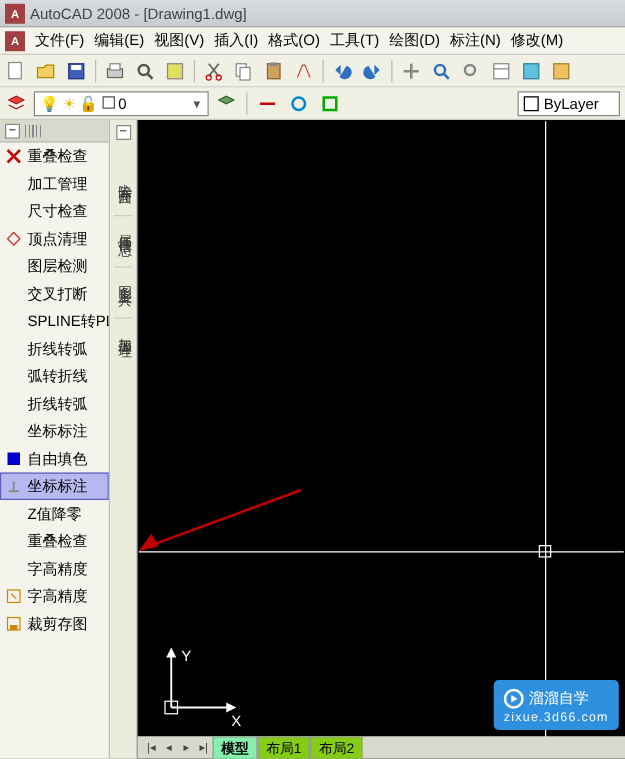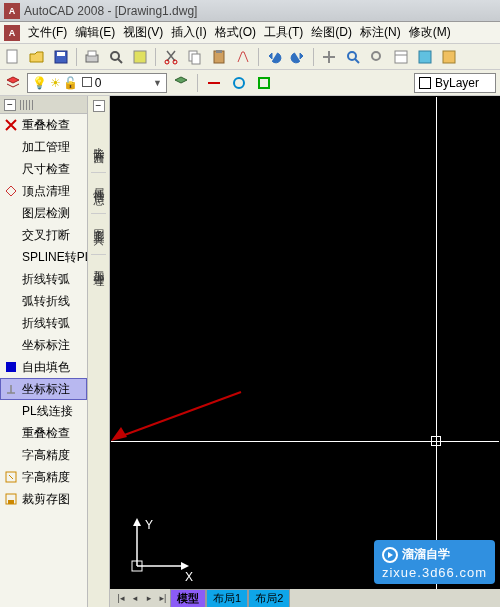--- a/index.html
+++ b/index.html
@@ -45,28 +45,28 @@
 .crosshair-v { position: absolute; top: 0; bottom: 16px; width: 1px; background: #fff; left: 325px; }
 .pickbox { position: absolute; width: 10px; height: 10px; border: 1px solid #fff; top: 339px; left: 320px; }
 
 .ucs { position: absolute; left: 14px; bottom: 30px; color: #fff; }
 .ucs svg { display:block; }
 .ucs .ylab { position: absolute; left: 20px; top: -58px; color: #fff; font-size: 12px; }
 .ucs .xlab { position: absolute; left: 60px; top: -6px; color: #fff; font-size: 12px; }
 
 .tabs { position: absolute; left: 0; right: 0; bottom: 0; height: 18px; background: #d8d8cc; display: flex; align-items: center; gap: 0; padding-left: 4px; }
 .tabs .nav { width: 14px; height: 14px; display: flex; align-items: center; justify-content: center; font-size: 9px; color:#444; }
-.tabs .tab { padding: 1px 6px; background: #0ea5e9; border: 1px solid #999; border-bottom: none; font-size: 11px; }
-.tabs .tab.active { background: #8b5cf6; font-weight: bold; }
+.tabs .tab { padding: 1px 6px; background: #84cc16; border: 1px solid #999; border-bottom: none; font-size: 11px; }
+.tabs .tab.active { background: #86efac; font-weight: bold; }
 
 .arrow-line { position: absolute; pointer-events: none; }
 
 .watermark { position: absolute; right: 4px; bottom: 22px; background: #3090e0; color: #fff; padding: 6px 8px 4px 8px; border-radius: 4px; text-align: center; }
-.watermark .row1 { display: flex; align-items: center; gap: 4px; font-size: 15px; font-weight: bold; }
-.watermark .row2 { font-size: 13px; letter-spacing: 1px; margin-top: 2px; opacity: 0.95;}
+.watermark .row1 { display: flex; align-items: center; gap: 4px; font-size: 15px; font-weight: normal; }
+.watermark .row2 { font-size: 10px; letter-spacing: 1px; margin-top: 2px; opacity: 0.95;}
 .play-circ { width: 16px; height: 16px; border: 2px solid #fff; border-radius: 50%; display: flex; align-items: center; justify-content: center; }
 .play-circ::after { content: ""; border-left: 5px solid #fff; border-top: 3px solid transparent; border-bottom: 3px solid transparent; margin-left: 2px; }
 </style>
 </head>
 <body>
 
 <div class="titlebar">
   <div class="app-icon">A</div>
   <div class="title">AutoCAD 2008 - [Drawing1.dwg]</div>
 </div>
@@ -302,21 +302,21 @@
         <div class="tool-item selected">
           <span class="ti-icon">
             <svg width="12" height="12">
               <path d="M2 10h8M6 10V2" stroke="#888" stroke-width="1.5"></path>
             </svg>
           </span>
           <span>坐标标注</span>
         </div>
         <div class="tool-item">
           <span class="ti-icon"></span>
-          <span>PL线连接</span>
+          <span>Z值降零</span>
         </div>
         <div class="tool-item">
           <span class="ti-icon"></span>
           <span>重叠检查</span>
         </div>
         <div class="tool-item">
           <span class="ti-icon"></span>
           <span>字高精度</span>
         </div>
         <div class="tool-item">

